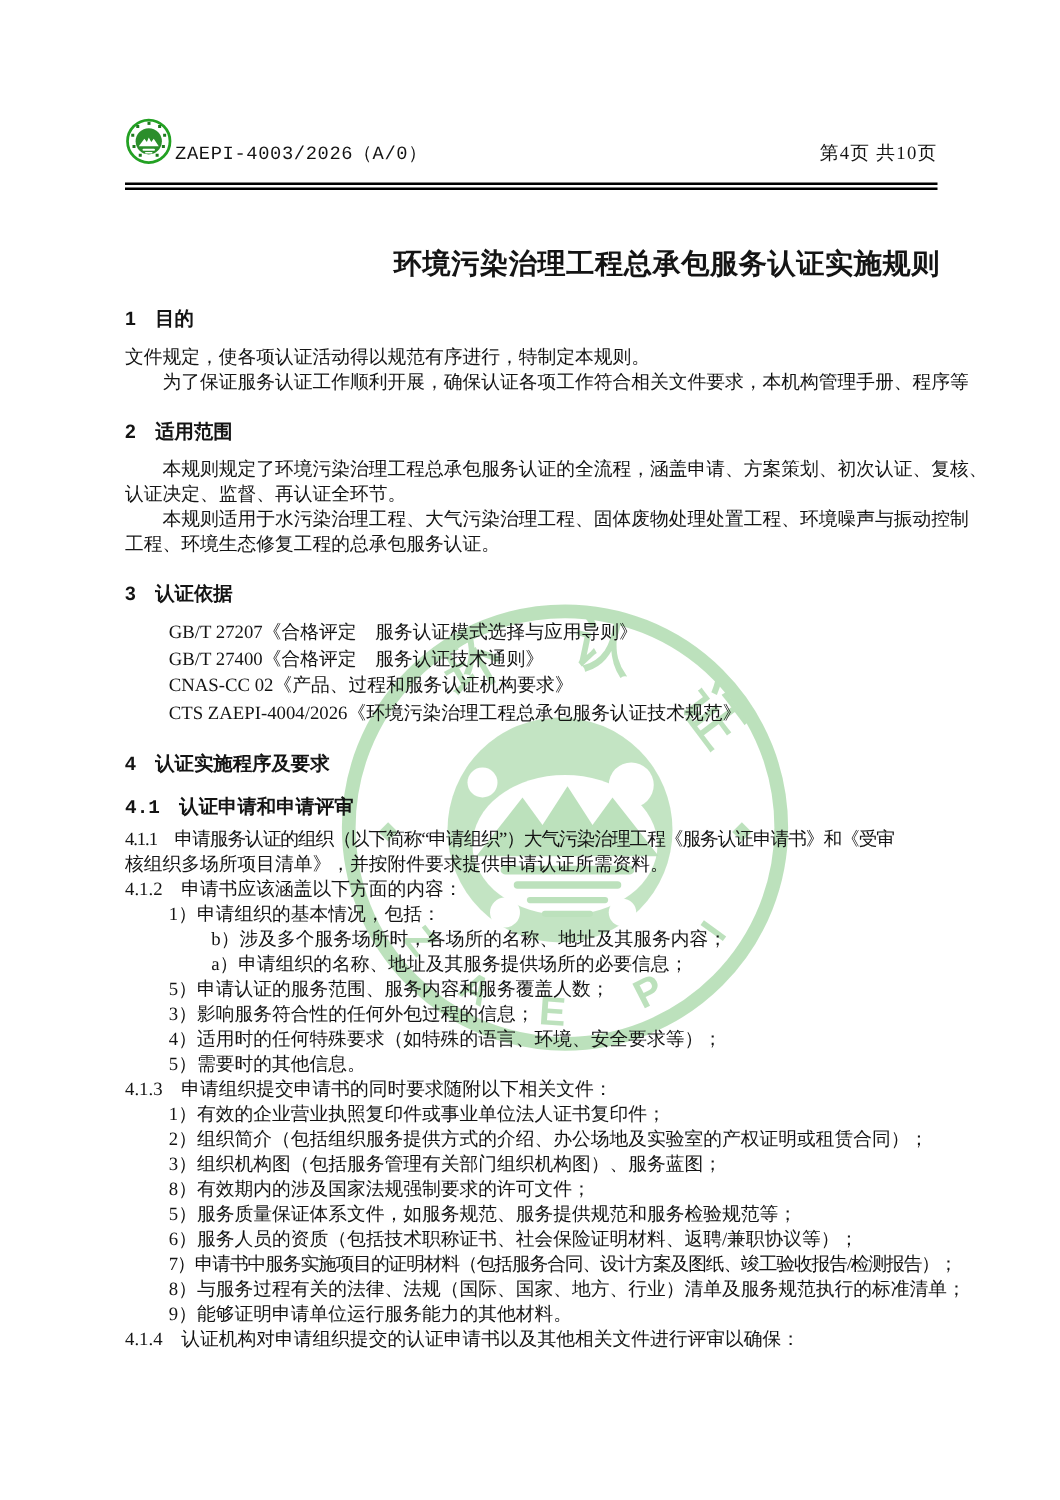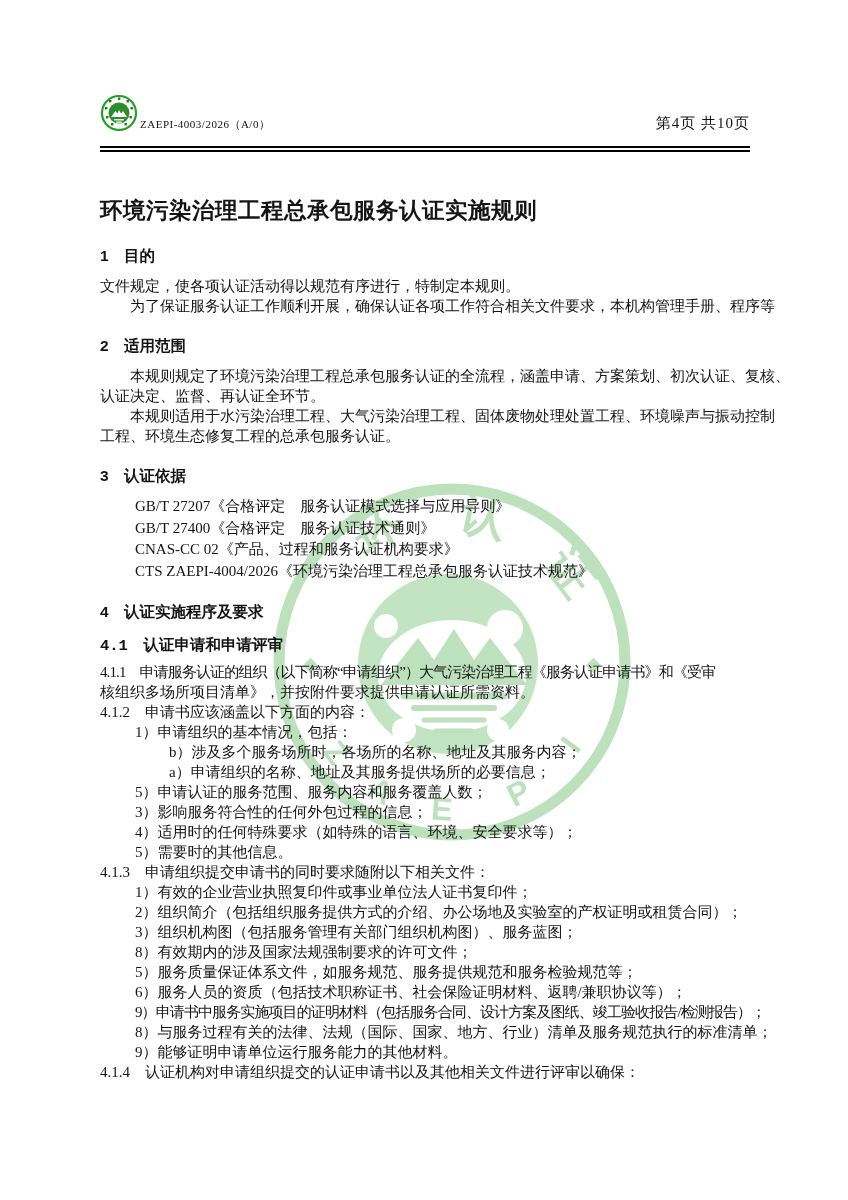--- a/index.html
+++ b/index.html
@@ -9,36 +9,36 @@
     font-family:"Liberation Serif","DejaVu Serif",serif;
   }
   
   .header-area{
     position:absolute;top:94px;left:100px;right:98px;z-index:2;
     display:flex;justify-content:space-between;align-items:flex-end;
   }
   .header-left{display:flex;align-items:flex-end;}
   .org-logo{width:38px;height:38px;display:block;}
   .doc-code{
-    font-family:Liberation Serif, serif;
-    font-size:11px;letter-spacing:0.5px;line-height:16px;margin-left:2px;
+    font-family:Liberation Mono, monospace;
+    font-size:15px;letter-spacing:0.5px;line-height:16px;margin-left:2px;
     white-space:nowrap;
   }
   .page-info{font-size:15px;line-height:17px;white-space:nowrap;letter-spacing:1px;}
   .header-rule{
     position:absolute;top:146px;left:100px;right:98px;z-index:2;
     height:2px;border-top:2px solid #000;border-bottom:2px solid #000;
   }
   
   .watermark{position:absolute;left:258px;top:468px;width:388px;height:388px;z-index:0;opacity:0.5;}
   .wm-char{font-family:"Liberation Serif",serif;font-weight:bold;}
   
   .content{position:absolute;top:150px;left:100px;width:652px;z-index:1;}
   .doc-title{
-    margin:46px 0 0 0;text-align:left;
+    margin:46px 0 0 0;text-align:right;
     font-family:"Liberation Sans","DejaVu Sans",sans-serif;
     font-weight:bold;font-size:22.5px;letter-spacing:0.5px;line-height:30px;
     white-space:nowrap;
   }
   .sec-h{
     font-family:"Liberation Sans","DejaVu Sans",sans-serif;
     font-weight:bold;font-size:15.5px;line-height:20px;margin:20px 0 10px 0;
     white-space:nowrap;
   }
   .sub-h{
@@ -165,21 +165,21 @@
         <div class="li1">5）需要时的其他信息。</div>
         <div class="para">
           <div class="line">4.1.3　申请组织提交申请书的同时要求随附以下相关文件：</div>
         </div>
         <div class="li1">1）有效的企业营业执照复印件或事业单位法人证书复印件；</div>
         <div class="li1">2）组织简介（包括组织服务提供方式的介绍、办公场地及实验室的产权证明或租赁合同）；</div>
         <div class="li1">3）组织机构图（包括服务管理有关部门组织机构图）、服务蓝图；</div>
         <div class="li1">8）有效期内的涉及国家法规强制要求的许可文件；</div>
         <div class="li1">5）服务质量保证体系文件，如服务规范、服务提供规范和服务检验规范等；</div>
         <div class="li1">6）服务人员的资质（包括技术职称证书、社会保险证明材料、返聘/兼职协议等）；</div>
-        <div class="li1 tight">9）申请书中服务实施项目的证明材料（包括服务合同、设计方案及图纸、竣工验收报告/检测报告）；</div>
+        <div class="li1 tight">7）申请书中服务实施项目的证明材料（包括服务合同、设计方案及图纸、竣工验收报告/检测报告）；</div>
         <div class="li1">8）与服务过程有关的法律、法规（国际、国家、地方、行业）清单及服务规范执行的标准清单；</div>
         <div class="li1">9）能够证明申请单位运行服务能力的其他材料。</div>
         <div class="para">
           <div class="line">4.1.4　认证机构对申请组织提交的认证申请书以及其他相关文件进行评审以确保：</div>
         </div>
       </div>
   </div>
 
 </div>
 

